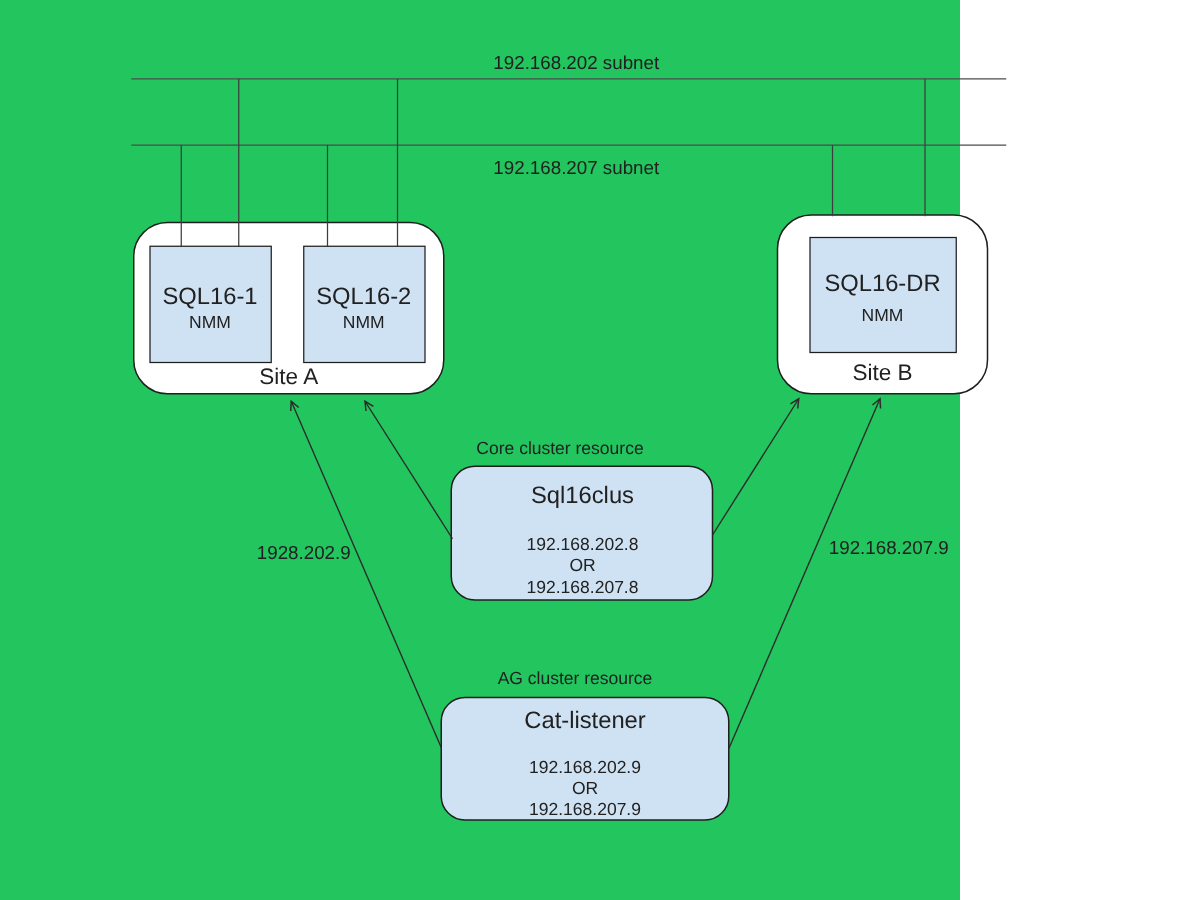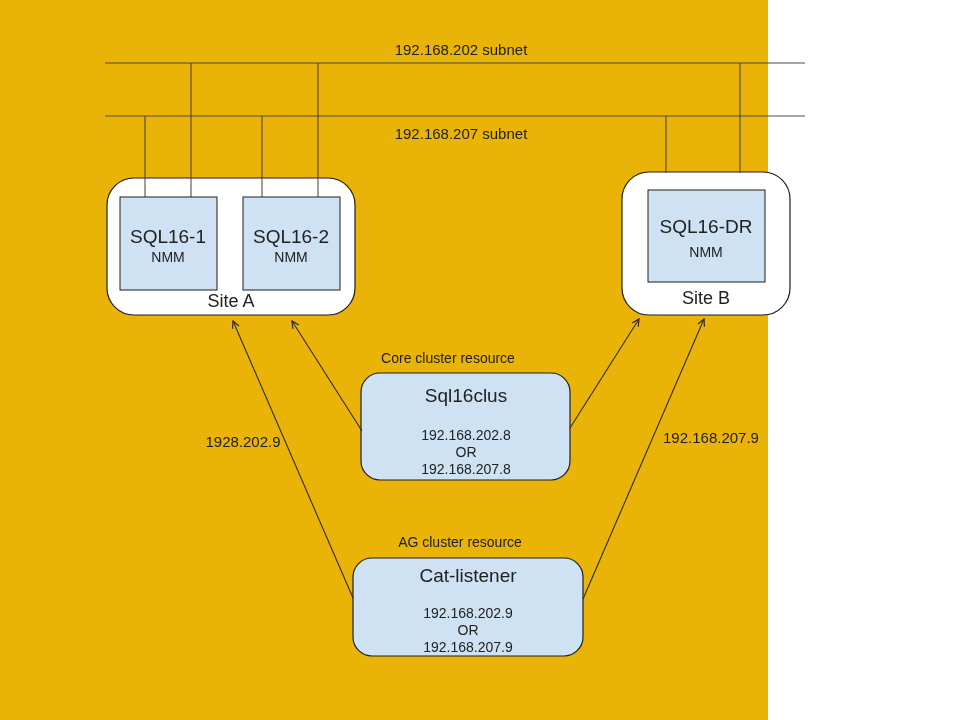--- a/index.html
+++ b/index.html
@@ -7,21 +7,21 @@
     padding: 0;
     background: #ffffff;
     width: 960px;
     height: 720px;
     overflow: hidden;
   }
   .diagram-wrap {
     position: relative;
     width: 768px;
     height: 720px;
-    background: #eab308;
+    background: #22c55e;
   }
   svg {
     display: block;
     font-family: "Liberation Sans", sans-serif;
   }
   text {
     fill: #212121;
     font-family: "Liberation Sans", sans-serif;
   }
   .lbl-subnet   { font-size: 15px; text-anchor: middle; }

